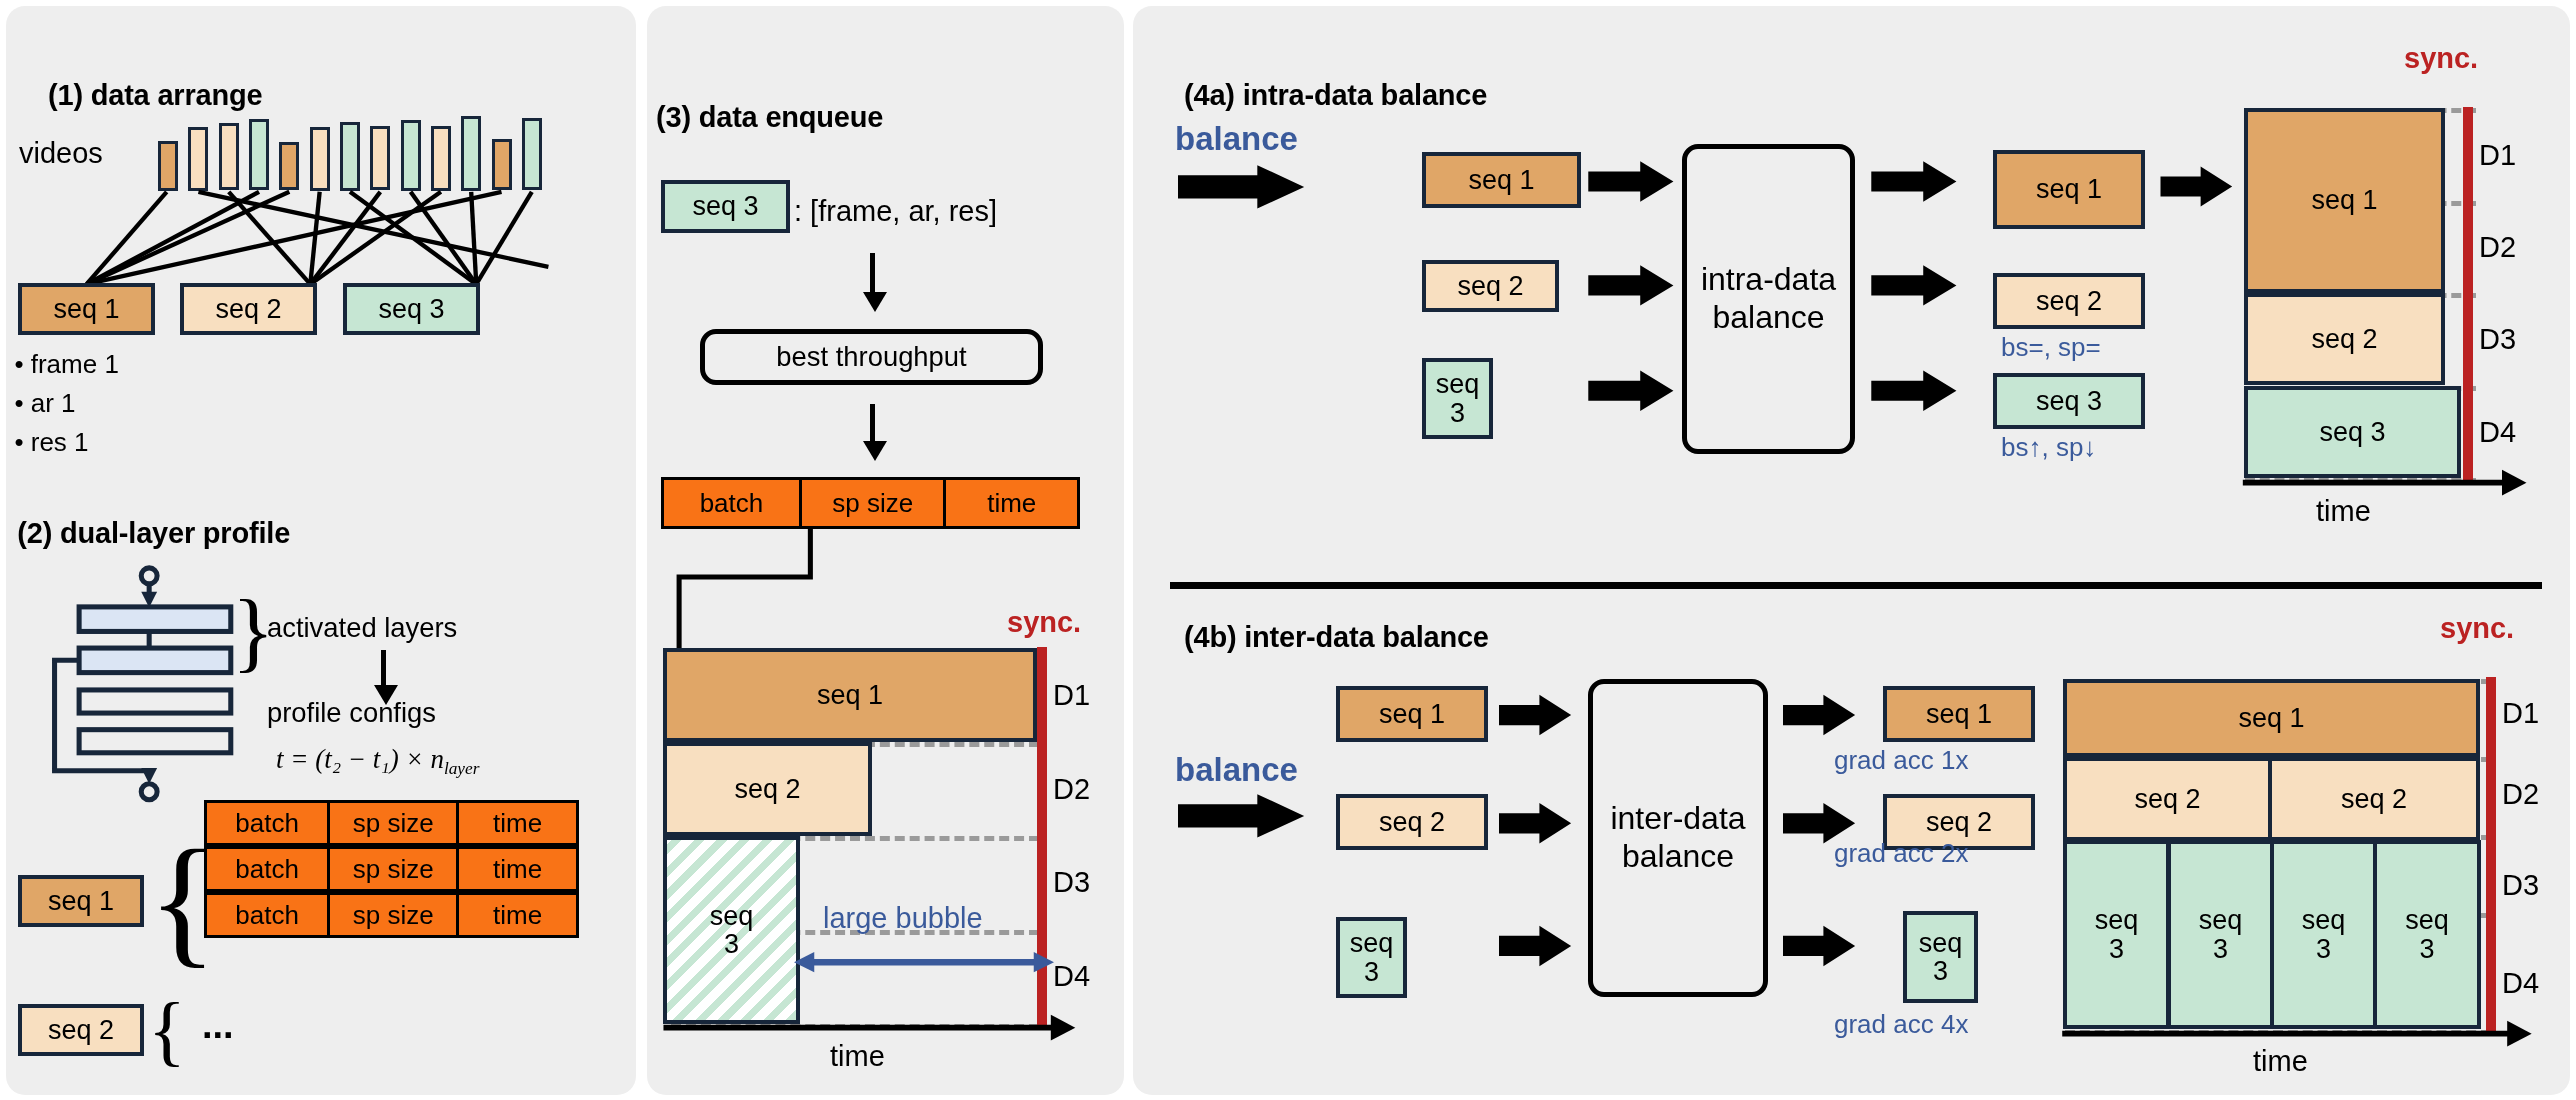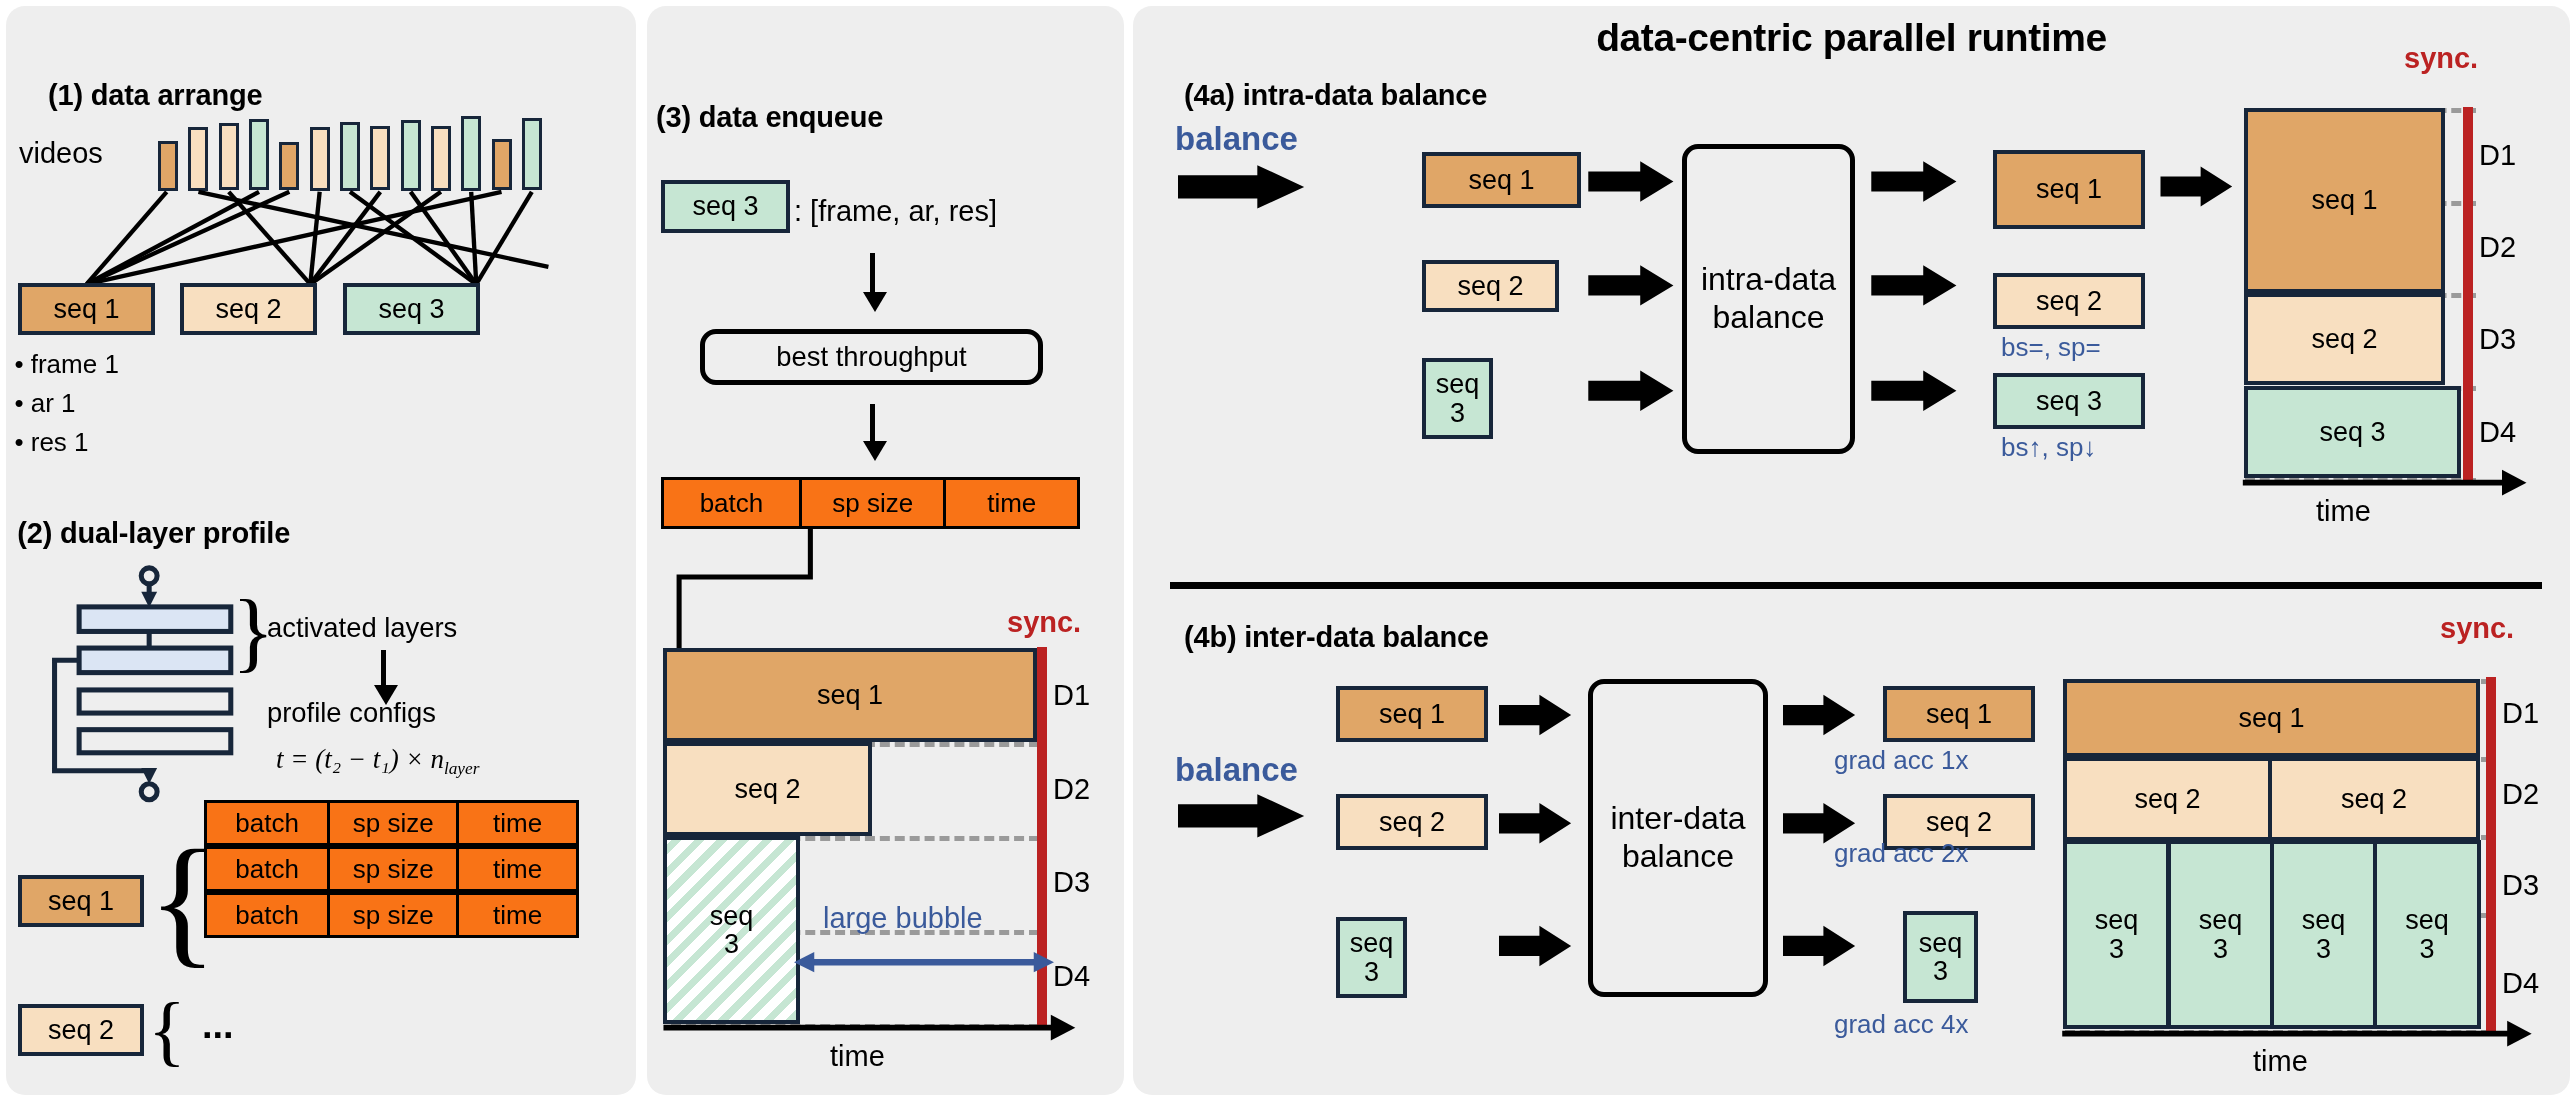--- a/index.html
+++ b/index.html
@@ -224,21 +224,20 @@
     <polygon points="360,14 332,0 332,28" fill="#3a5a9b"></polygon>
   </svg>
 
   <svg style="position:absolute;left:650px;top:1019px;width:433px;height:36px;" viewBox="0 0 600 50" width="433" height="36">
     <line x1="18" y1="12" x2="560" y2="12" stroke="#000" stroke-width="8"></line>
     <polygon points="590,12 556,-6 556,30" fill="#000"></polygon>
   </svg>
   <div class="txt" style="left:830px;top:1040px;font-size:29px;">time</div>
 
   <div class="panel p-right"></div>
-  <div class="panel-title" style="left:1133px;top:16px;width:1437px;">data-centric parallel runtime</div>
 
   <div class="hr" style="left:1170px;top:582px;width:1372px;height:6.5px;"></div>
 
   <div class="sec-title" style="left:1184px;top:79px;">(4a) intra-data balance</div>
 
   <div class="txt blue-txt b" style="left:1175px;top:120px;font-size:33px;">balance</div>
   <svg style="position:absolute;left:1178px;top:165px;width:137px;height:51px;" viewBox="0 0 190 70" width="137" height="51">
     <polygon points="0,14 110,14 110,0 175,30 110,60 110,46 0,46" fill="#000"></polygon>
   </svg>
 

